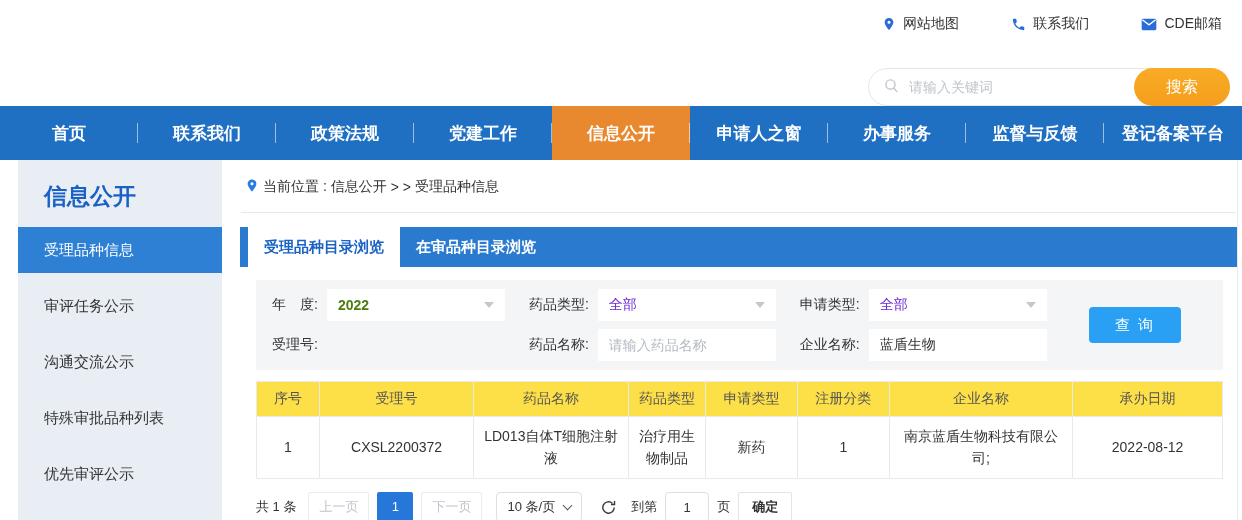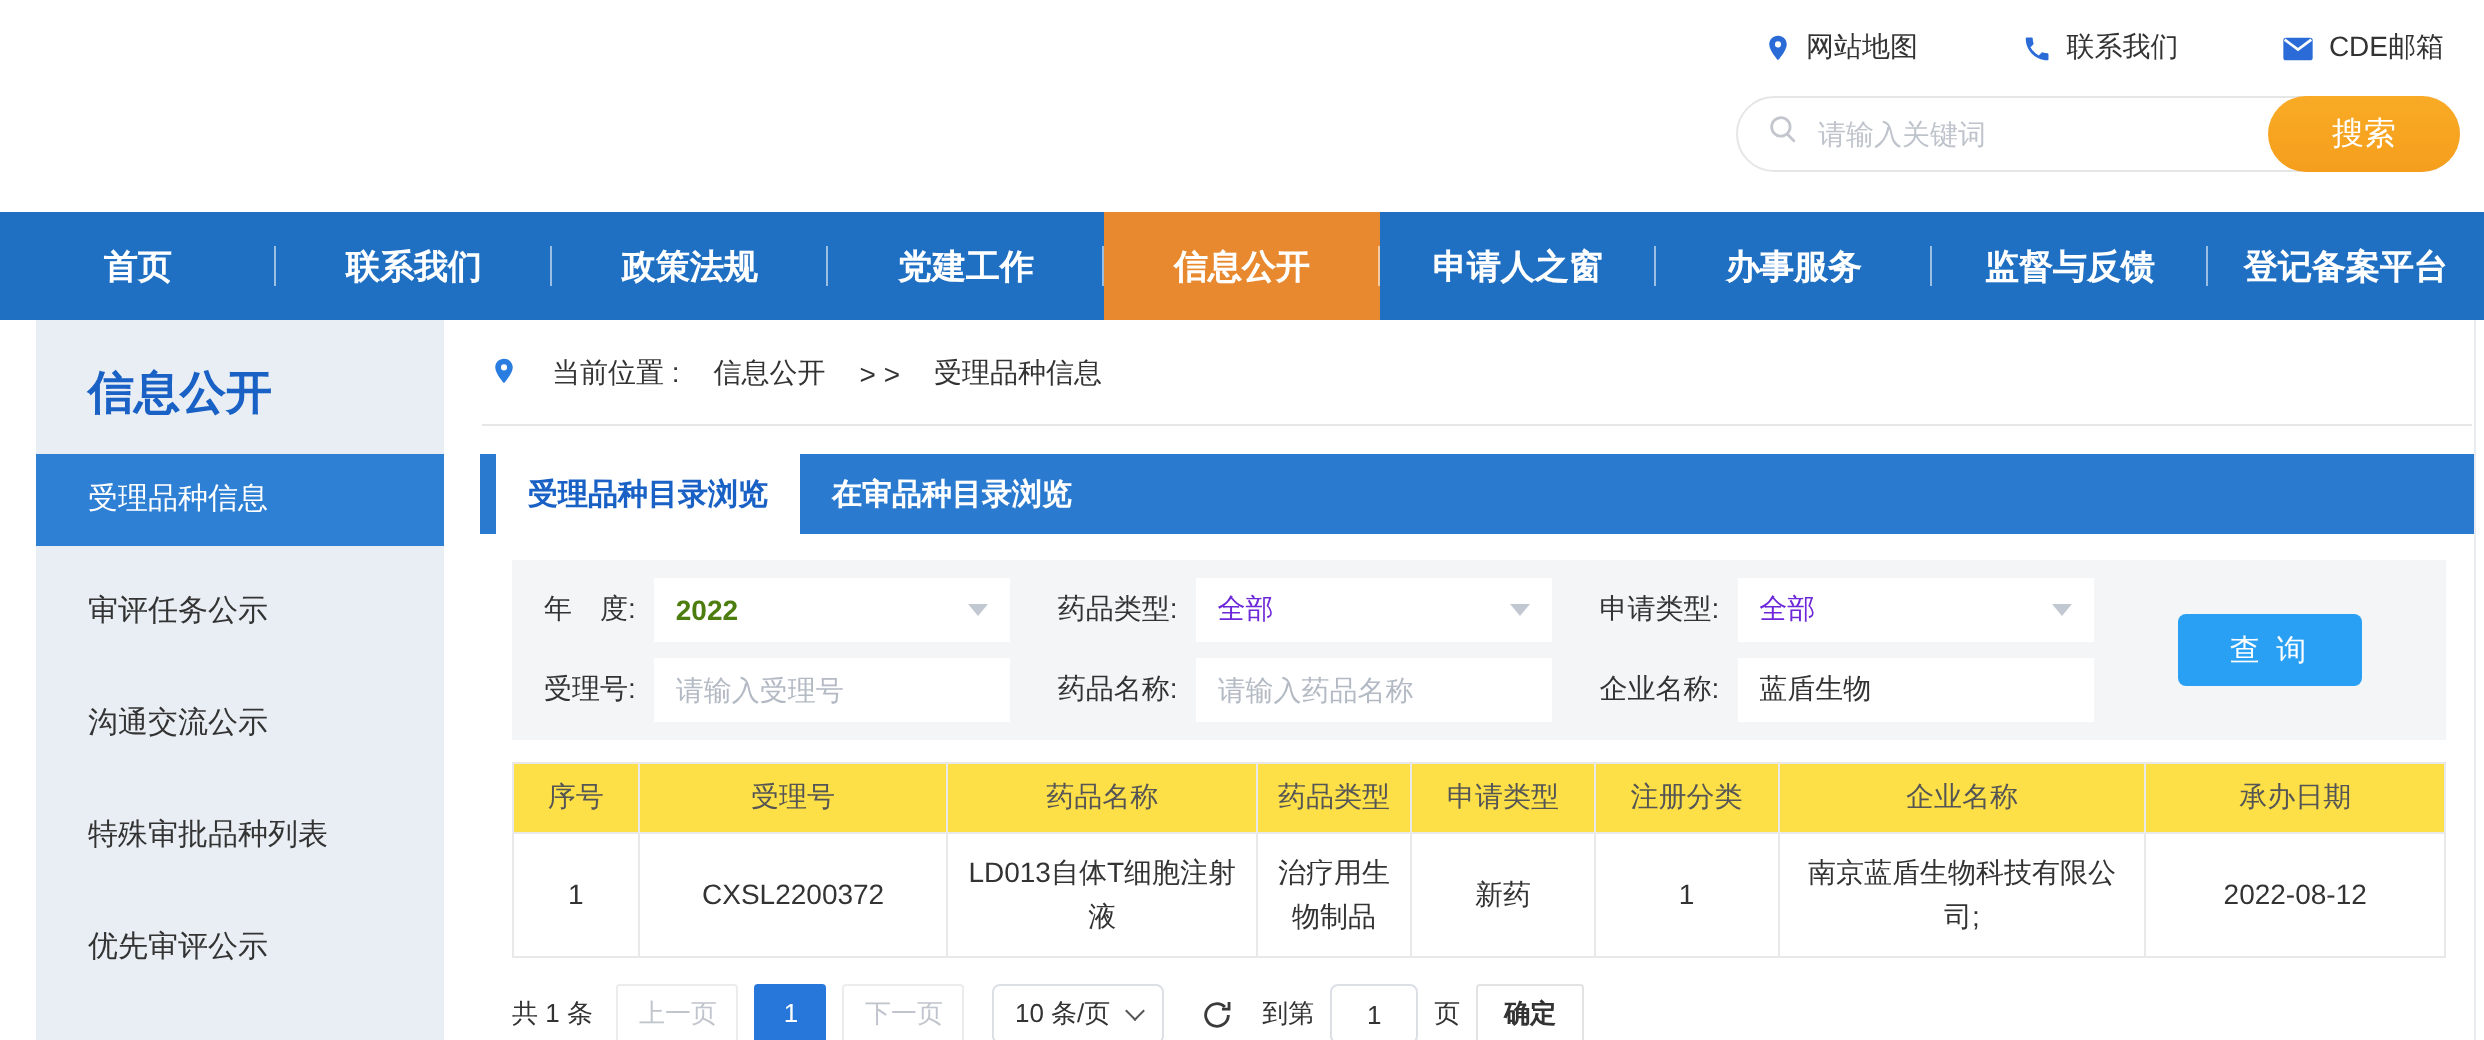--- a/index.html
+++ b/index.html
@@ -12,21 +12,21 @@
   .logo { width:80px; height:79px; background:#2159a9; display:flex; align-items:center; justify-content:center; flex-shrink:0; }
   .titles { margin-left:15px; padding-top:1px; }
   .site-title { font-size:30px; font-weight:bold; color:#000; letter-spacing:1px; line-height:1.25; }
   .site-subtitle { margin-top:7px; font-size:17px; font-weight:bold; color:#1d6dc0; letter-spacing:.5px; }
 
   .header-right { position:absolute; right:12px; top:15px; width:362px; }
   .quick-links { display:flex; justify-content:space-between; padding:0 8px 0 14px; }
   .quick-link { display:flex; align-items:center; gap:7px; font-size:14px; color:#333; cursor:pointer; }
   .quick-link svg { display:block; }
 
-  .search-bar { margin-top:15px; height:38px; border:1px solid #e6e6e6; border-radius:19px;
+  .search-bar { margin-top:35px; height:38px; border:1px solid #e6e6e6; border-radius:19px;
     display:flex; align-items:center; position:relative; background:#fff; }
   .search-bar .mag { margin-left:14px; flex-shrink:0; }
   .search-input { border:none; outline:none; flex:1; min-width:0; margin:0 100px 0 9px; font-size:14px; color:#333; background:transparent; }
   .search-input::placeholder { color:#bfc4cc; }
   .search-btn { position:absolute; right:-1px; top:-1px; height:38px; width:96px; border-radius:19px;
     background:linear-gradient(#f9ab25,#f59e1d); color:#fff; font-size:16px; border:none; cursor:pointer; }
 
   
   .nav { height:54px; background:#1f70c3; display:flex; }
   .nav-item { flex:1; display:flex; align-items:center; justify-content:center; color:#fff;
@@ -38,21 +38,21 @@
   .main { display:flex; height:360px; padding-left:18px; }
 
   .sidebar { width:204px; background:#e9eef4; flex-shrink:0; }
   .sidebar-title { padding:21px 0 15px 26px; font-size:23px; font-weight:bold; color:#1a61c5; }
   .side-item { height:46px; line-height:46px; padding-left:26px; font-size:15px; color:#333;
     margin-bottom:10px; cursor:pointer; white-space:nowrap; }
   .side-item.active { background:#2e80d4; color:#fff; }
 
   .content { flex:1; margin-left:18px; margin-right:4px; border-right:1px solid #e8ebf0; }
 
-  .breadcrumb { display:flex; align-items:center; gap:17px; padding:17px 4px 15px; margin:0 1px;
+  .breadcrumb { display:flex; align-items:center; gap:4px; padding:17px 4px 15px; margin:0 1px;
     border-bottom:1px solid #e7e7e7; font-size:14px; color:#333; }
 
   .tabs { margin-top:14px; height:40px; background:#2a7bd0; display:flex; padding-left:8px; }
   .tab { width:152px; display:flex; align-items:center; justify-content:center; color:#fff;
     font-size:15px; font-weight:bold; cursor:pointer; }
   .tab.active { background:#fff; color:#1a61c5; }
 
   .filter { margin:13px 14px 0 16px; background:#f3f5f7; padding:9px 0 9px 16px; display:flex; align-items:center; }
   .fields { display:grid; grid-template-columns:auto auto auto; column-gap:24px; row-gap:8px; }
   .field { display:flex; align-items:center; }
@@ -202,21 +202,20 @@
         <div class="field">
           <span class="flabel">申请类型:</span>
           <div class="control select">
             <span class="value">全部</span>
             <span class="arrow-down"></span>
           </div>
         </div>
 
         <div class="field">
           <span class="flabel">受理号:</span>
-          <input class="text-input" placeholder="请输入受理号" style="">
         </div>
 
         <div class="field">
           <span class="flabel">药品名称:</span>
           <input class="text-input" placeholder="请输入药品名称" style="">
         </div>
 
         <div class="field">
           <span class="flabel">企业名称:</span>
           <input class="text-input" value="蓝盾生物" style="">

